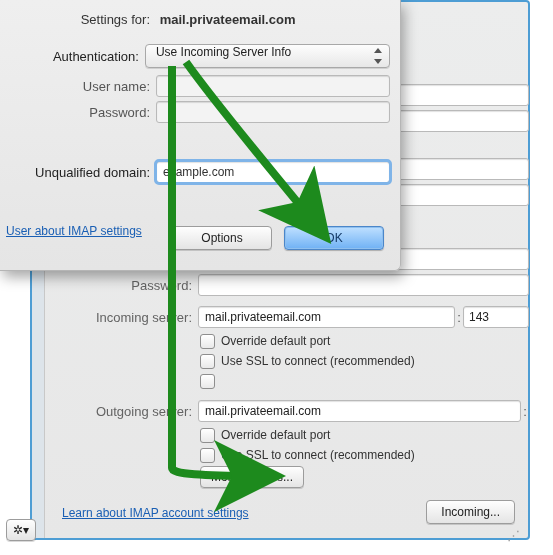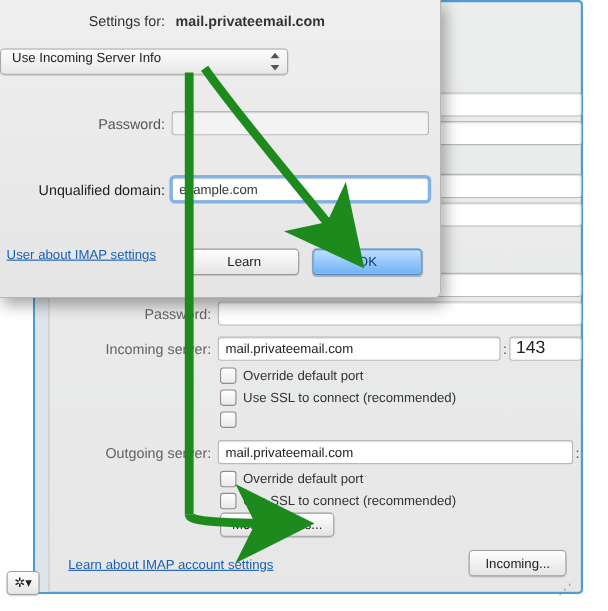--- a/index.html
+++ b/index.html
@@ -7,21 +7,21 @@
 
   
   .bg-window{position:absolute;left:30px;top:0;width:500px;height:540px;
     border:2px solid #4d9dd4;border-radius:4px;
     background:linear-gradient(#eceded,#e7e7e7);box-sizing:border-box}
   .bg-sidebar{position:absolute;left:32px;top:2px;width:12px;height:536px;background:#dde4ea;border-right:1px solid #c8c8c8}
   .bg-row{position:absolute;left:44px;right:24px;height:22px;display:flex;align-items:center}
   .bg-row .lbl{width:148px;text-align:right;padding-right:6px;color:#636363}
   .bg-row .fld{flex:1;height:20px;background:#fff;border:1px solid #b9b9b9;border-radius:3px;box-shadow:inset 0 1px 1px rgba(0,0,0,.12)}
   .bg-row .sep{width:8px;text-align:center;color:#555}
-  .bg-row .port{width:54px;height:20px;background:#fff;border:1px solid #b9b9b9;border-radius:3px;box-shadow:inset 0 1px 1px rgba(0,0,0,.12);font-size:16px;padding:0 5px;line-height:20px}
+  .bg-row .port{width:54px;height:20px;background:#fff;border:1px solid #b9b9b9;border-radius:3px;box-shadow:inset 0 1px 1px rgba(0,0,0,.12);font-size:12px;padding:0 5px;line-height:20px}
   .bg-check-row{position:absolute;left:200px;right:24px;height:18px;display:flex;align-items:center;gap:6px;font-size:12px;color:#333}
   .cb{width:13px;height:13px;border:1px solid #8e8e8e;border-radius:3px;background:linear-gradient(#fff,#e9e9e9);box-shadow:inset 0 1px 0 #fff}
   .bg-link{color:#1a5fb4;text-decoration:underline;font-size:12px}
   .btn{display:inline-flex;align-items:center;justify-content:center;height:22px;padding:0 14px;
     border:1px solid #9c9c9c;border-radius:4px;background:linear-gradient(#fefefe,#e4e4e4);font-size:12px;color:#222;box-shadow:0 1px 0 rgba(0,0,0,.15)}
   .btn.small{height:20px;padding:0 10px}
   .bg-resize{position:absolute;right:33px;bottom:13px;width:13px;height:13px;color:#9a9a9a;font-size:13px;line-height:13px}
 
   
   .sheet{position:absolute;left:0;top:0;width:400px;height:270px;
@@ -132,42 +132,47 @@
   </div>
   <div class="bg-resize">⋰</div>
 
   <div class="sheet">
     <div class="title">
       <span class="lab">Settings for:</span>
       <span>mail.privateemail.com</span>
     </div>
 
     <div class="sheet-row" style="top:44px">
+      <span class="lbl" style="color:#222">Authentication:</span>
       <div class="popup">
         <span>Use Incoming Server Info</span>
         <span class="arrows"></span>
       </div>
     </div>
 
+    <div class="sheet-row" style="top:74px">
+      <span class="lbl">User name:</span>
+      <div class="input disabled"></div>
+    </div>
 
     <div class="sheet-row" style="top:100px">
       <span class="lbl">Password:</span>
       <div class="input disabled"></div>
     </div>
 
     <div class="sheet-row" style="top:160px">
       <span class="lbl" style="color:#222">Unqualified domain:</span>
       <div class="input focus"><span>example.com</span></div>
     </div>
 
     <a class="bg-link link">User about IMAP settings</a>
 
     <div class="sheet-btns">
       <span class="btn cancel">
-          <span>Learn</span>
+          <span>Options</span>
         </span>
       <span class="btn default">
           <span>OK</span>
         </span>
     </div>
   </div>
 
   <svg class="arrow-svg" width="553" height="555">
     <defs>
       <marker id="ah" viewBox="0 0 12 12" refX="9" refY="6" markerWidth="9" markerHeight="9" orient="auto">

